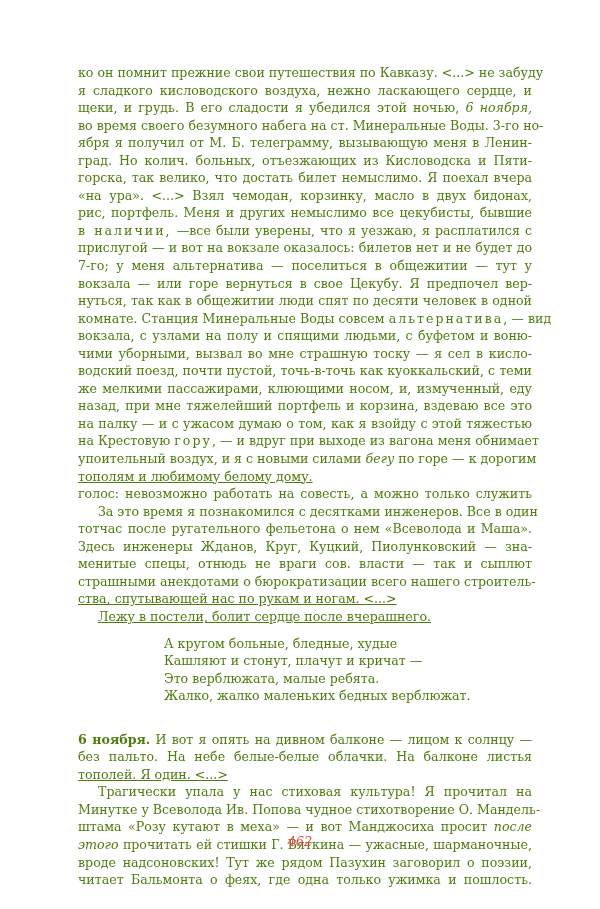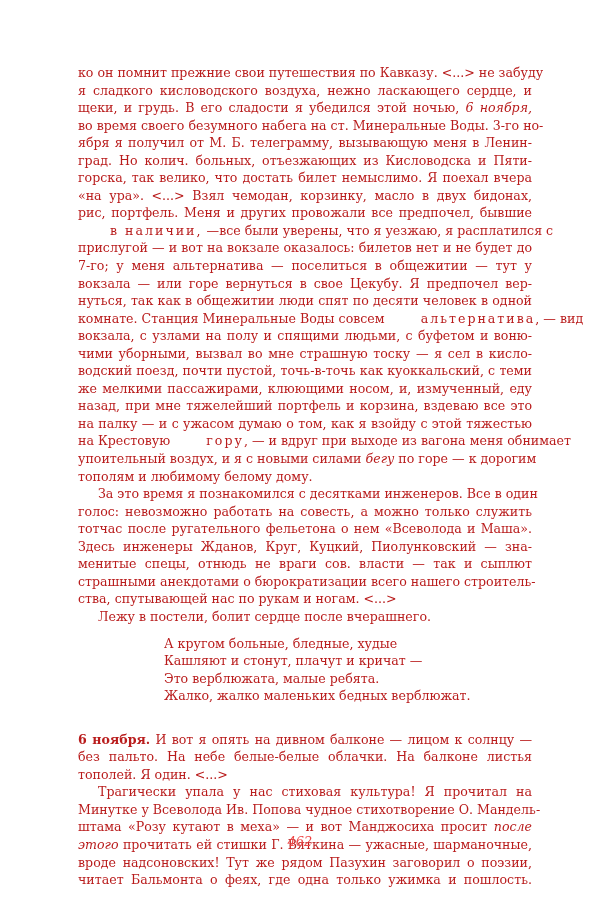--- a/index.html
+++ b/index.html
@@ -1,26 +1,26 @@
 <!DOCTYPE html>
 <html><head>
 <meta charset="utf-8">
 <style>
   html, body { margin:0; padding:0; background:#ffffff; }
   body { width:600px; height:909px; position:relative; overflow:hidden; }
   .page {
     position:absolute; left:78px; top:64px; width:454px;
     font-family:"DejaVu Serif", "Liberation Serif", serif;
-    font-size:12.6px; line-height:17.55px; color:#b91c1c;
+    font-size:12.6px; line-height:17.55px; color:#4d7c0f;
   }
   .para { margin:0; text-align:justify; text-align-last:left; }
   .line { display:block; white-space:nowrap; text-align:justify; text-align-last:justify; }
-  .line.last { text-align-last:left; }
+  .line.last { text-align-last:left;text-decoration:underline; }
   .indent { text-indent:20px; }
-  .sp { letter-spacing:2px;margin-left:32px; }
+  .sp { letter-spacing:2px; }
   .it { font-style:italic; }
   .b { font-weight:bold; }
   .poem { margin:9px 0 26px 86px; }
   .poem .line { text-align-last:left; }
   .pagenum {
     position:absolute; top:834px; left:0; width:600px; text-align:center;
     font-family:"DejaVu Serif", "Liberation Serif", serif; font-style:italic;
     font-size:13px; color:#ef4444;
   }
 </style>
@@ -30,41 +30,41 @@
 <div class="page">
   <div class="para">
     <span class="line">ко он помнит прежние свои путешествия по Кавказу. &lt;...&gt; не забуду</span>
     <span class="line">я сладкого кисловодского воздуха, нежно ласкающего сердце, и</span>
     <span class="line"><span>щеки, и грудь. В его сладости я убедился этой ночью,</span> <span class="it">6 ноября,</span></span>
     <span class="line">во время своего безумного набега на ст. Минеральные Воды. 3-го но-</span>
     <span class="line">ября я получил от М. Б. телеграмму, вызывающую меня в Ленин-</span>
     <span class="line">град. Но колич. больных, отъезжающих из Кисловодска и Пяти-</span>
     <span class="line">горска, так велико, что достать билет немыслимо. Я поехал вчера</span>
     <span class="line">«на ура». &lt;...&gt; Взял чемодан, корзинку, масло в двух бидонах,</span>
-    <span class="line">рис, портфель. Меня и других провожали все предпочел, бывшие</span>
+    <span class="line">рис, портфель. Меня и других немыслимо все цекубисты, бывшие</span>
     <span class="line"><span class="sp">в наличии,</span> <span>—все были уверены, что я уезжаю, я расплатился с</span></span>
     <span class="line">прислугой — и вот на вокзале оказалось: билетов нет и не будет до</span>
     <span class="line">7-го; у меня альтернатива — поселиться в общежитии — тут у</span>
     <span class="line">вокзала — или горе вернуться в свое Цекубу. Я предпочел вер-</span>
     <span class="line">нуться, так как в общежитии люди спят по десяти человек в одной</span>
     <span class="line"><span>комнате. Станция Минеральные Воды совсем</span> <span class="sp">альтернатива</span><span>, — вид</span></span>
     <span class="line">вокзала, с узлами на полу и спящими людьми, с буфетом и воню-</span>
     <span class="line">чими уборными, вызвал во мне страшную тоску — я сел в кисло-</span>
     <span class="line">водский поезд, почти пустой, точь-в-точь как куоккальский, с теми</span>
     <span class="line">же мелкими пассажирами, клюющими носом, и, измученный, еду</span>
     <span class="line">назад, при мне тяжелейший портфель и корзина, вздеваю все это</span>
     <span class="line">на палку — и с ужасом думаю о том, как я взойду с этой тяжестью</span>
     <span class="line"><span>на Крестовую</span> <span class="sp">гору</span><span>, — и вдруг при выходе из вагона меня обнимает</span></span>
     <span class="line"><span>упоительный воздух, и я с новыми силами</span> <span class="it">бегу</span> <span>по горе — к дорогим</span></span>
     <span class="line last">тополям и любимому белому дому.</span>
   </div>
 
   <div class="para">
+    <span class="line">голос: невозможно работать на совесть, а можно только служить</span>
     <span class="line indent">За это время я познакомился с десятками инженеров. Все в один</span>
-    <span class="line">голос: невозможно работать на совесть, а можно только служить</span>
     <span class="line">тотчас после ругательного фельетона о нем «Всеволода и Маша».</span>
     <span class="line">Здесь инженеры Жданов, Круг, Куцкий, Пиолунковский — зна-</span>
     <span class="line">менитые спецы, отнюдь не враги сов. власти — так и сыплют</span>
     <span class="line">страшными анекдотами о бюрократизации всего нашего строитель-</span>
     <span class="line last">ства, спутывающей нас по рукам и ногам. &lt;...&gt;</span>
   </div>
 
   <div class="para">
     <span class="line last indent">Лежу в постели, болит сердце после вчерашнего.</span>
   </div>

